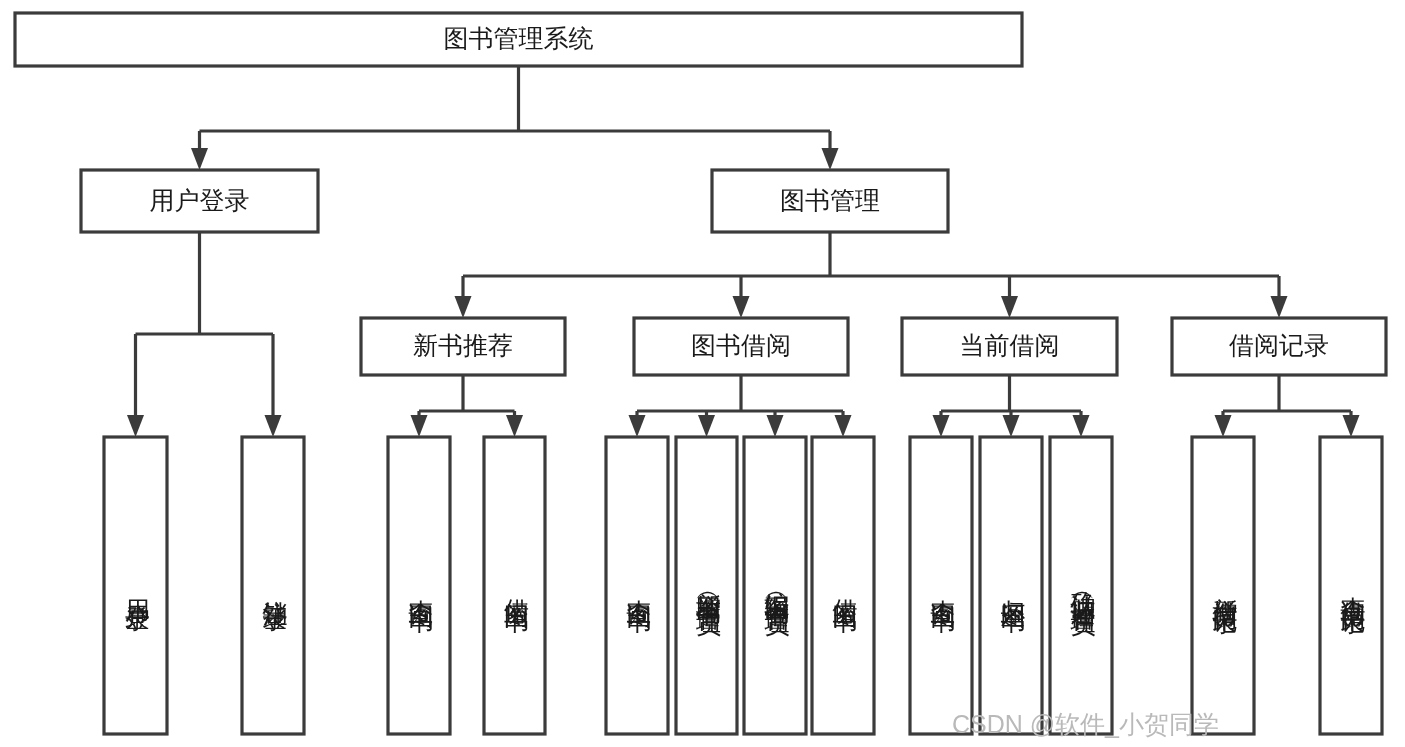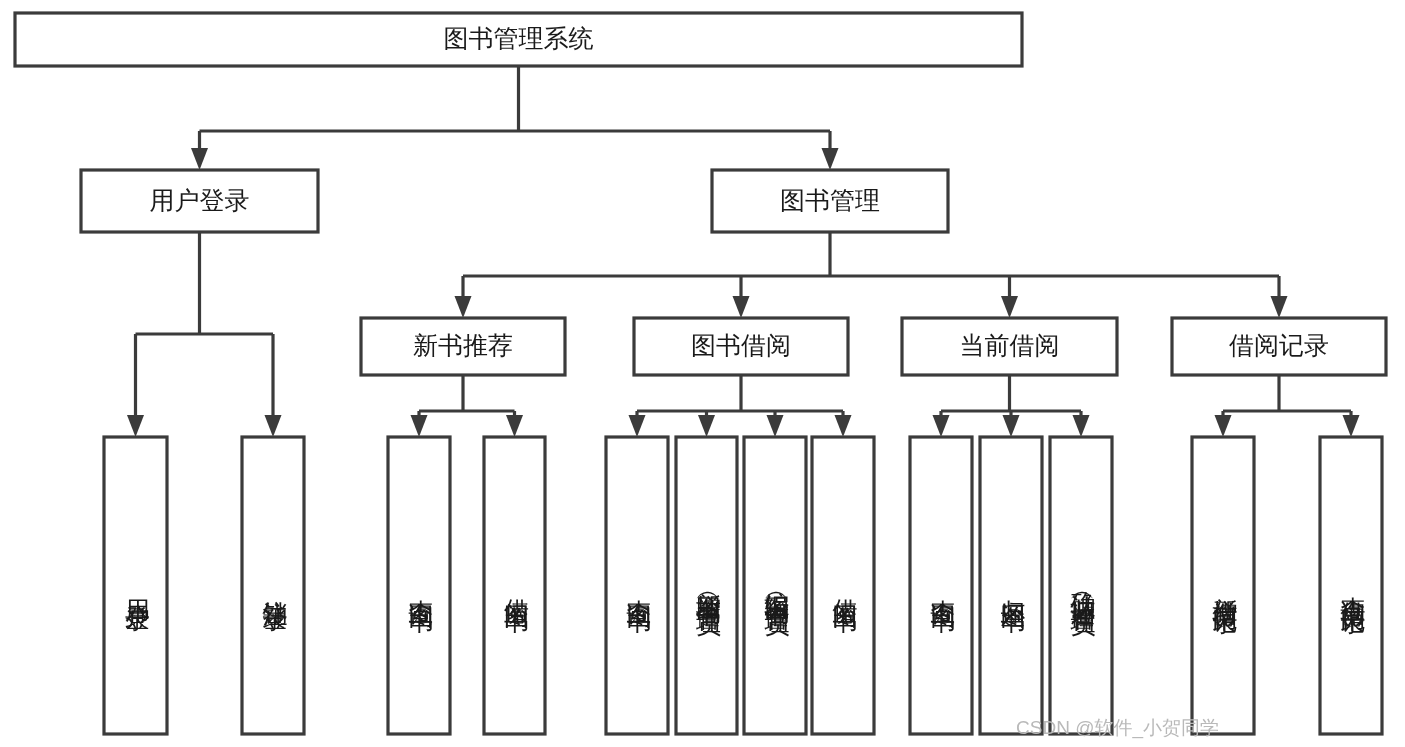--- a/index.html
+++ b/index.html
@@ -17,21 +17,21 @@
   .node-label{
     font-family:"Liberation Sans","DejaVu Sans",sans-serif;
     fill:#1a1a1a;
     text-anchor:middle;
     dominant-baseline:middle;
   }
   .label-h{font-size:25px;}
   .label-v{font-size:25px;writing-mode:vertical-rl;text-orientation:upright;letter-spacing:3px;}
   .watermark{
     position:absolute;right:12px;bottom:6px;
-    font-size:19px;color:#b9b9b9;
+    font-size:25px;color:#b9b9b9;
     font-family:"Liberation Sans","DejaVu Sans",sans-serif;
     white-space:nowrap;user-select:none;
   }
 </style>
 </head>
 <body>
 
 <div id="diagram-root">
   <svg id="tree-svg" viewBox="0 0 1405 747" xmlns="http://www.w3.org/2000/svg">
     <g id="connector-layer">

